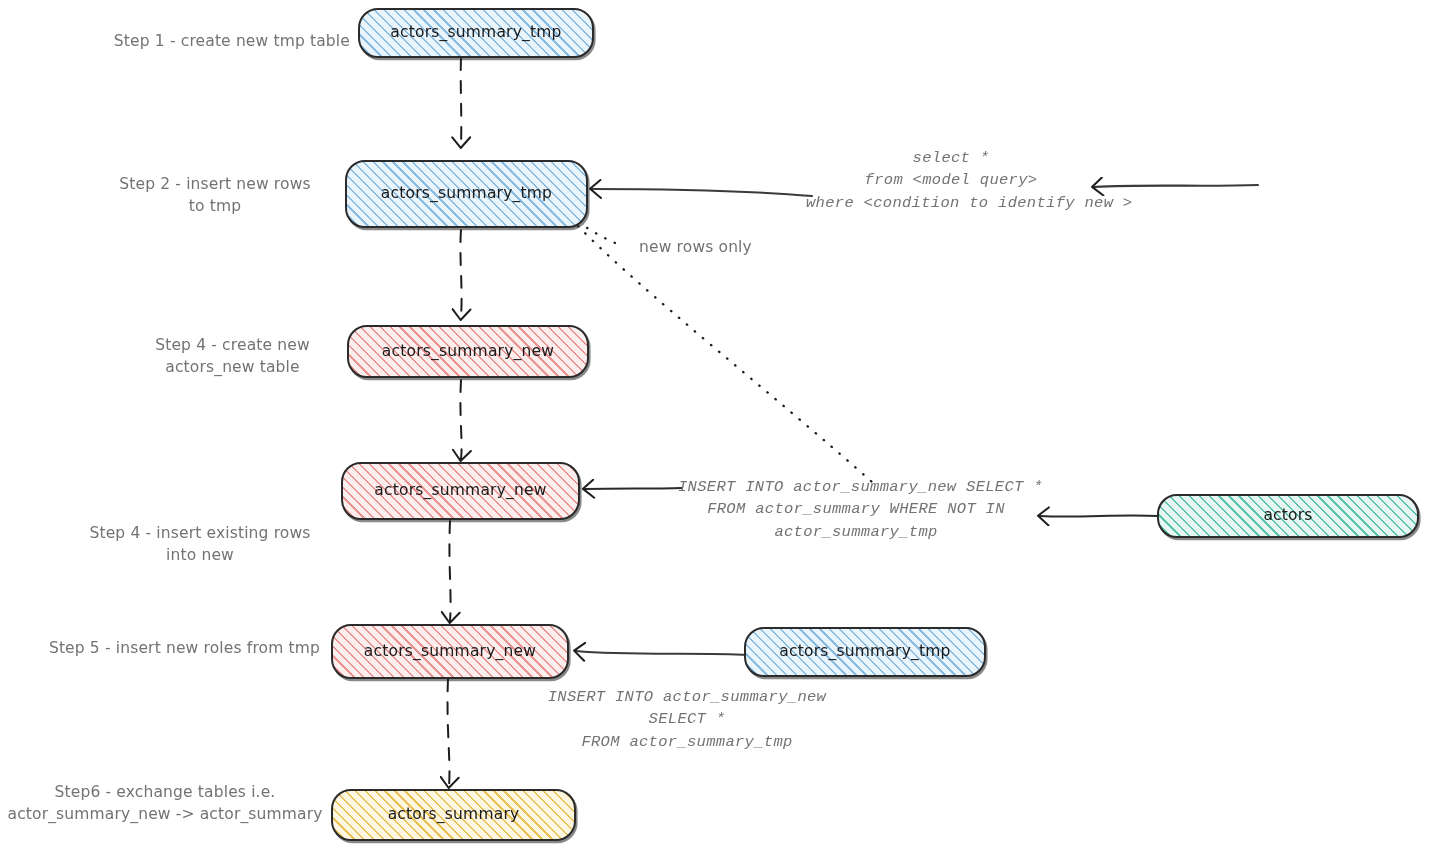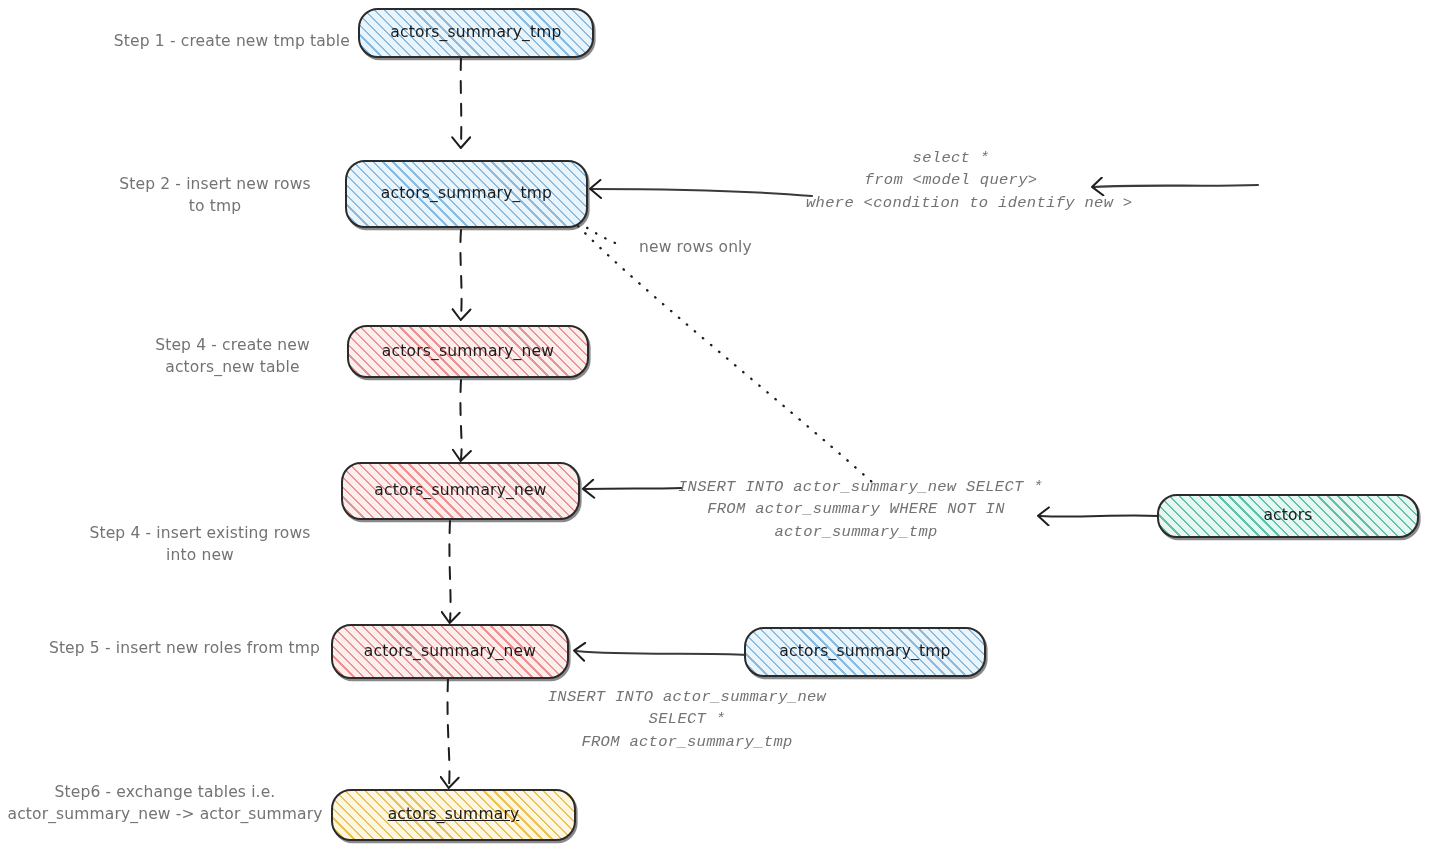--- a/index.html
+++ b/index.html
@@ -221,21 +221,21 @@
   </div>
 
   <div class="node fill-red" style="left:331px; top:624px; width:238px; height:55px;">
     <span class="label">actors_summary_new</span>
   </div>
 
   <div class="node fill-blue" style="left:744px; top:627px; width:242px; height:50px;">
     <span class="label">actors_summary_tmp</span>
   </div>
 
-  <div class="node fill-yellow" style="left:331px; top:789px; width:245px; height:52px;text-decoration:underline;">
+  <div class="node fill-yellow" style="left:331px; top:789px; width:245px; height:52px;">
     <span class="label">actors_summary</span>
   </div>
 
   <div class="node fill-teal" style="left:1157px; top:494px; width:262px; height:44px;">
     <span class="label">actors</span>
   </div>
 
 
   <div class="txt" style="left:639px; top:200px;margin-top:36px;">new rows only</div>
 

